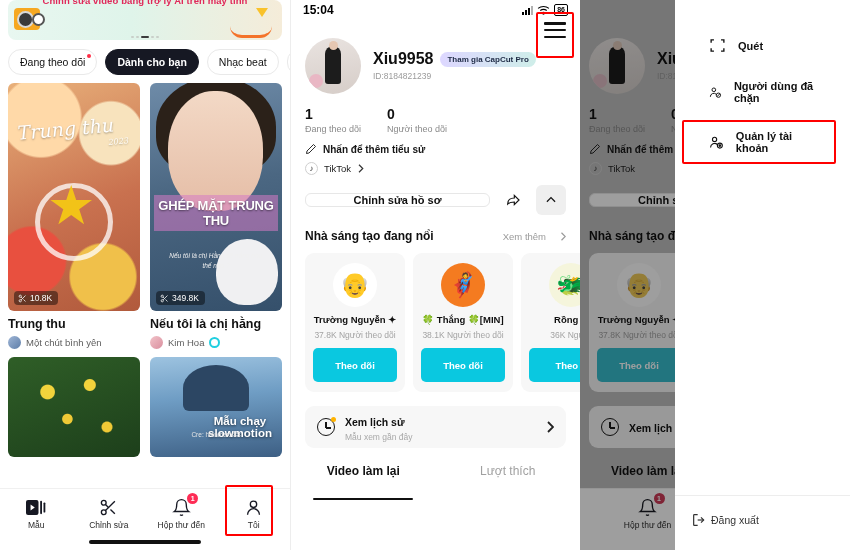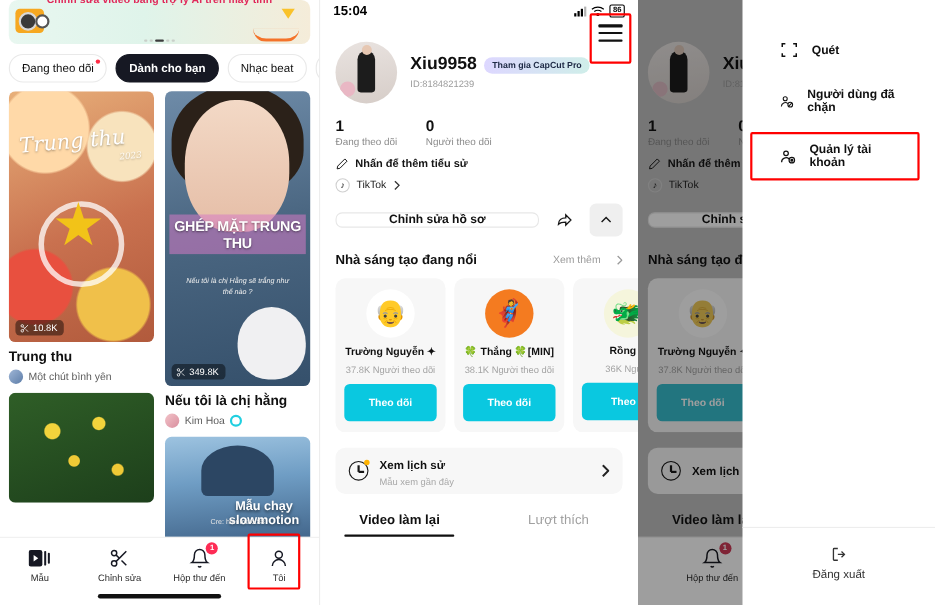--- a/index.html
+++ b/index.html
@@ -63,21 +63,21 @@
   .feed { padding: 0 8px; display: flex; gap: 10px; }
   .col { flex: 1; display: flex; flex-direction: column; gap: 8px; }
   .vcard { display: block; }
   .thumb { width: 100%; border-radius: 6px; position: relative; overflow: hidden; }
   .thumb.t1 { height: 228px; background:
       radial-gradient(circle at 25% 15%, #ffd9a8 0 18%, transparent 19%),
       radial-gradient(circle at 78% 22%, #f8e3bd 0 15%, transparent 16%),
       radial-gradient(circle at 18% 78%, #e8503f 0 16%, transparent 17%),
       radial-gradient(circle at 72% 85%, #f0c04a 0 15%, transparent 16%),
       linear-gradient(160deg,#e8b07a,#c9714f 55%,#b15a3c); }
-  .thumb.t2 { height: 268px; background: linear-gradient(170deg,#6e8ba8 0%,#4b6782 45%,#35506b 100%); }
+  .thumb.t2 { height: 228px; background: linear-gradient(170deg,#6e8ba8 0%,#4b6782 45%,#35506b 100%); }
   .thumb.t3 { height: 100px; background:
       radial-gradient(circle at 30% 35%, #f2d33c 0 6%, transparent 7%),
       radial-gradient(circle at 62% 28%, #f2d33c 0 5%, transparent 6%),
       radial-gradient(circle at 45% 62%, #efc936 0 5%, transparent 6%),
       radial-gradient(circle at 75% 70%, #efc936 0 4%, transparent 5%),
       linear-gradient(160deg,#2f5e27,#1d3f1b); }
   .thumb.t4 { height: 100px; background: linear-gradient(175deg,#9dc3e0 0%,#6f9dc4 40%,#3d5f84 100%); }
 
   .tm-script {
     position: absolute; left: 10px; top: 34px; right: 12px;
@@ -223,37 +223,37 @@
     display: flex; align-items: center; padding: 0 12px; gap: 10px;
   }
   .hist-clock { width: 18px; height: 18px; border: 1.6px solid #161616; border-radius: 50%; position: relative; flex: 0 0 18px; }
   .hist-clock::before { content: ""; position: absolute; left: 7.2px; top: 3px; width: 1.5px; height: 6px; background: #161616; }
   .hist-clock::after { content: ""; position: absolute; left: 7.5px; top: 8px; width: 5px; height: 1.5px; background: #161616; }
   .hist-dot { position: absolute; right: -2px; top: -2px; width: 5px; height: 5px; border-radius: 50%; background: #ffb300; }
   .hist-t { font-size: 10.5px; font-weight: bold; color: #101010; }
   .hist-s { font-size: 8.5px; color: #a8a8a8; margin-top: 2px; }
 
   .ptabs { display: flex; margin-top: 16px; position: relative; }
-  .ptab { flex: 1; text-align: center; font-size: 12px; padding-bottom: 9px; color: #a0a0a0; }
+  .ptab { flex: 1; text-align: center; font-size: 12px; padding-bottom: 22px; color: #a0a0a0; }
   .ptab.on { color: #101010; font-weight: bold; }
   .ptab-ul { position: absolute; bottom: 0; left: 22px; width: 100px; height: 2.5px; background: #101010; border-radius: 2px; }
 
   
   .panel3 { width: 270px; height: 550px; position: relative; flex: 0 0 270px; overflow: hidden; background: #767676; }
   .dimclone { position: absolute; left: -5px; top: 0; width: 290px; height: 550px; filter: brightness(.62) saturate(.7); }
   .drawer {
     position: absolute; right: 0; top: 0; width: 175px; height: 550px; background: #fff;
     display: flex; flex-direction: column;
   }
   .dw-items { padding-top: 24px; }
   .dw-item { display: flex; align-items: center; gap: 12px; padding: 13px 34px; position: relative; }
   .dw-label { font-size: 11px; font-weight: bold; color: #101010; }
   .redbox3 { position: absolute; border: 2.5px solid #ff0000; border-radius: 2px; left: 7px; right: 14px; top: 3px; bottom: 3px; }
   .dw-bottom { margin-top: auto; border-top: 1px solid #ededed; padding: 16px 0 22px 0; }
-  .dw-logout { display: flex; align-items: center; gap: 4px; padding: 0 16px; flex-direction: column; }
+  .dw-logout { display: flex; align-items: center; gap: 4px; padding: 0 16px; }
   .dw-logout .lbl { font-size: 10.5px; color: #333; }
   svg { display: block; }
 </style>
 </head>
 <body>
 
 <div class="screens">
 
   <div class="panel1">
 

